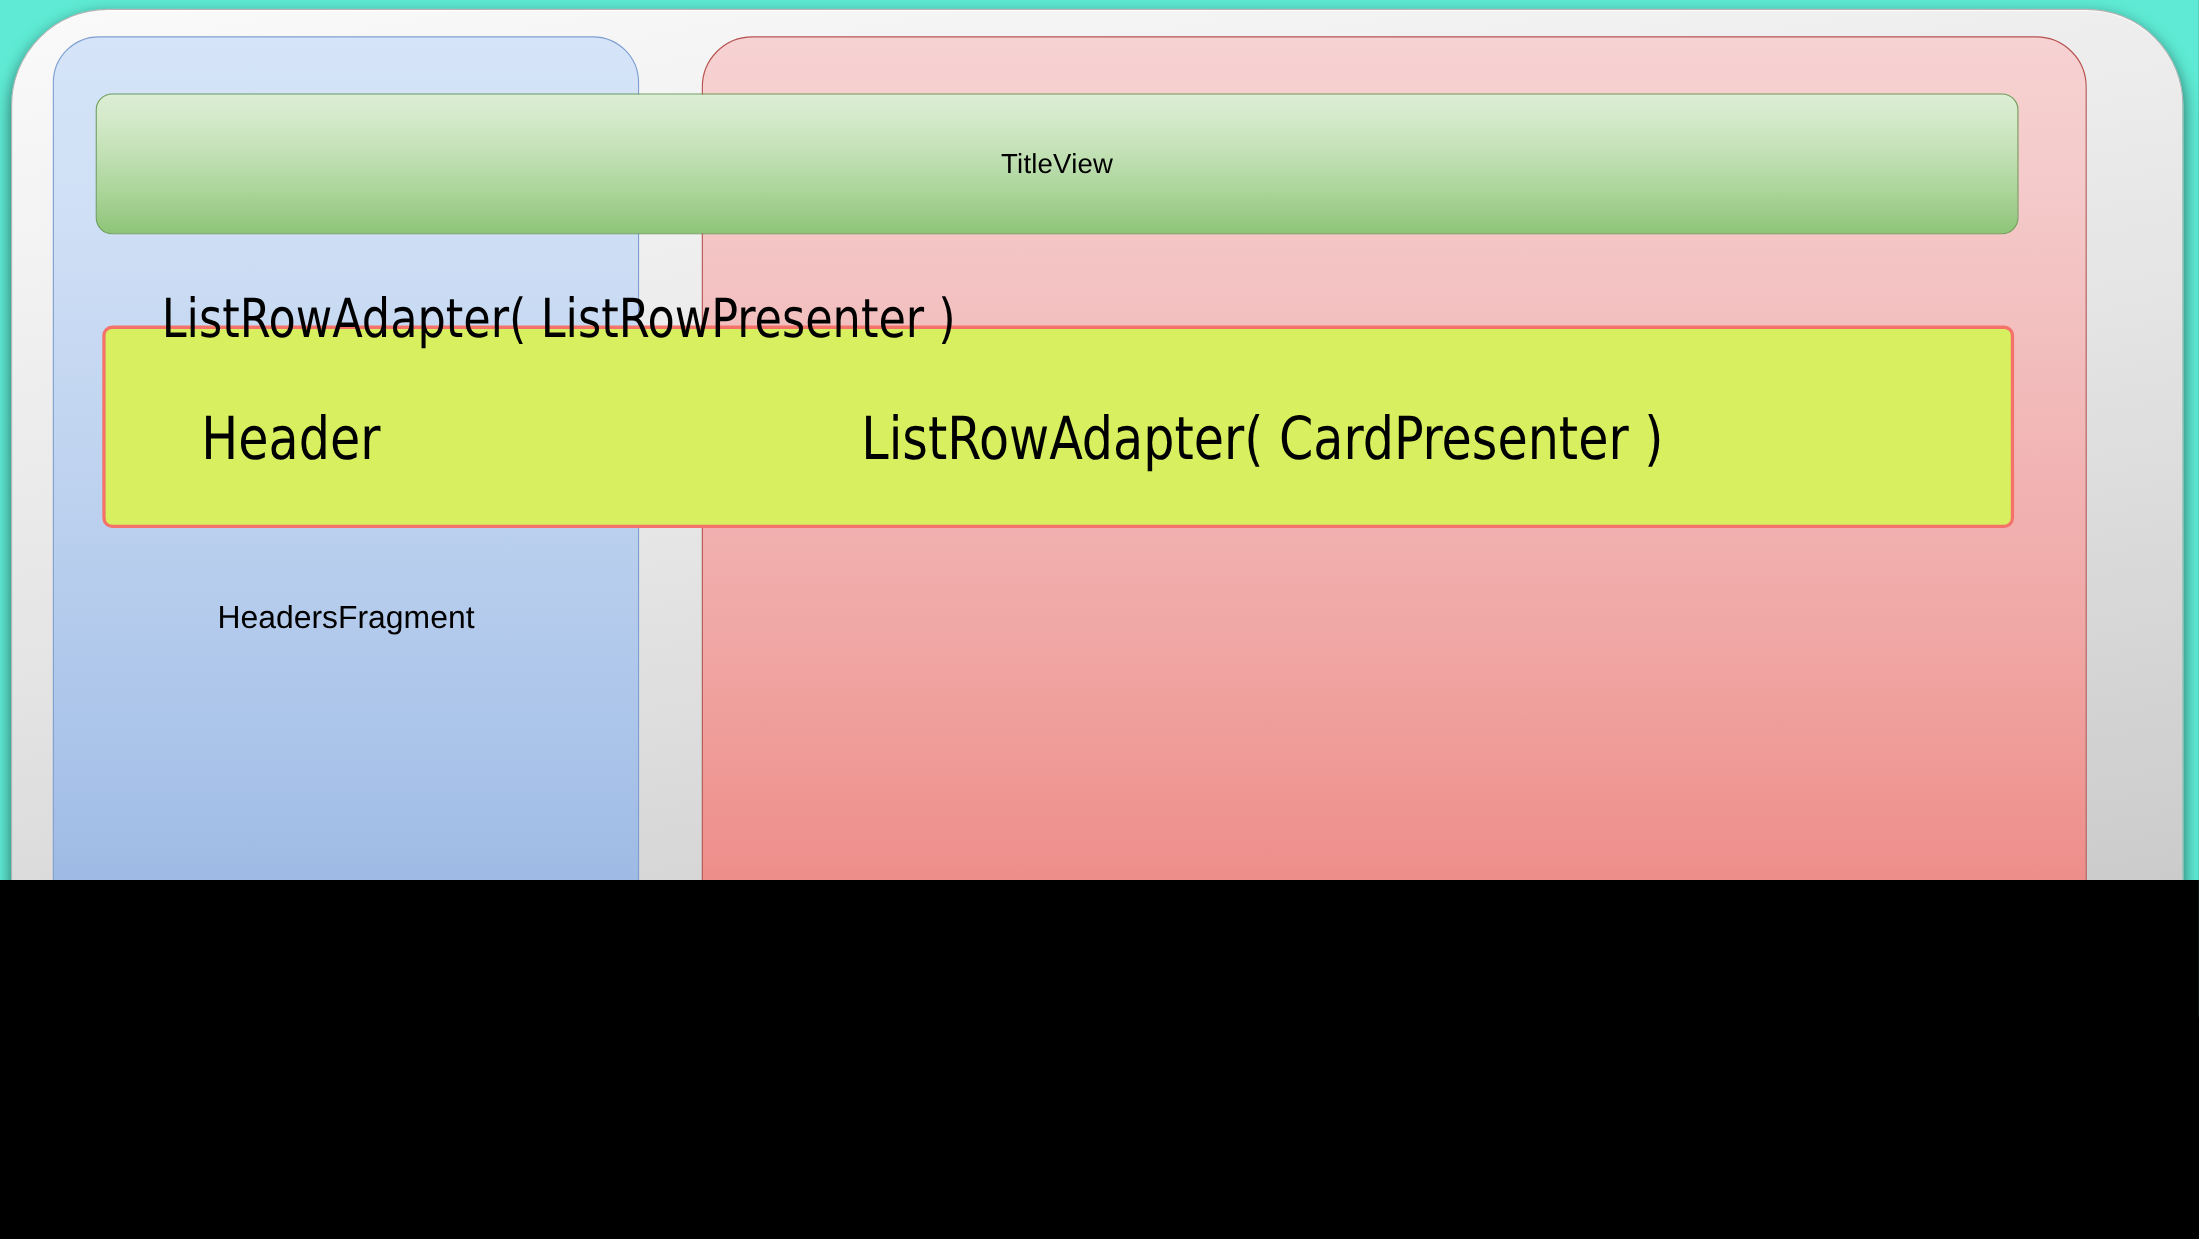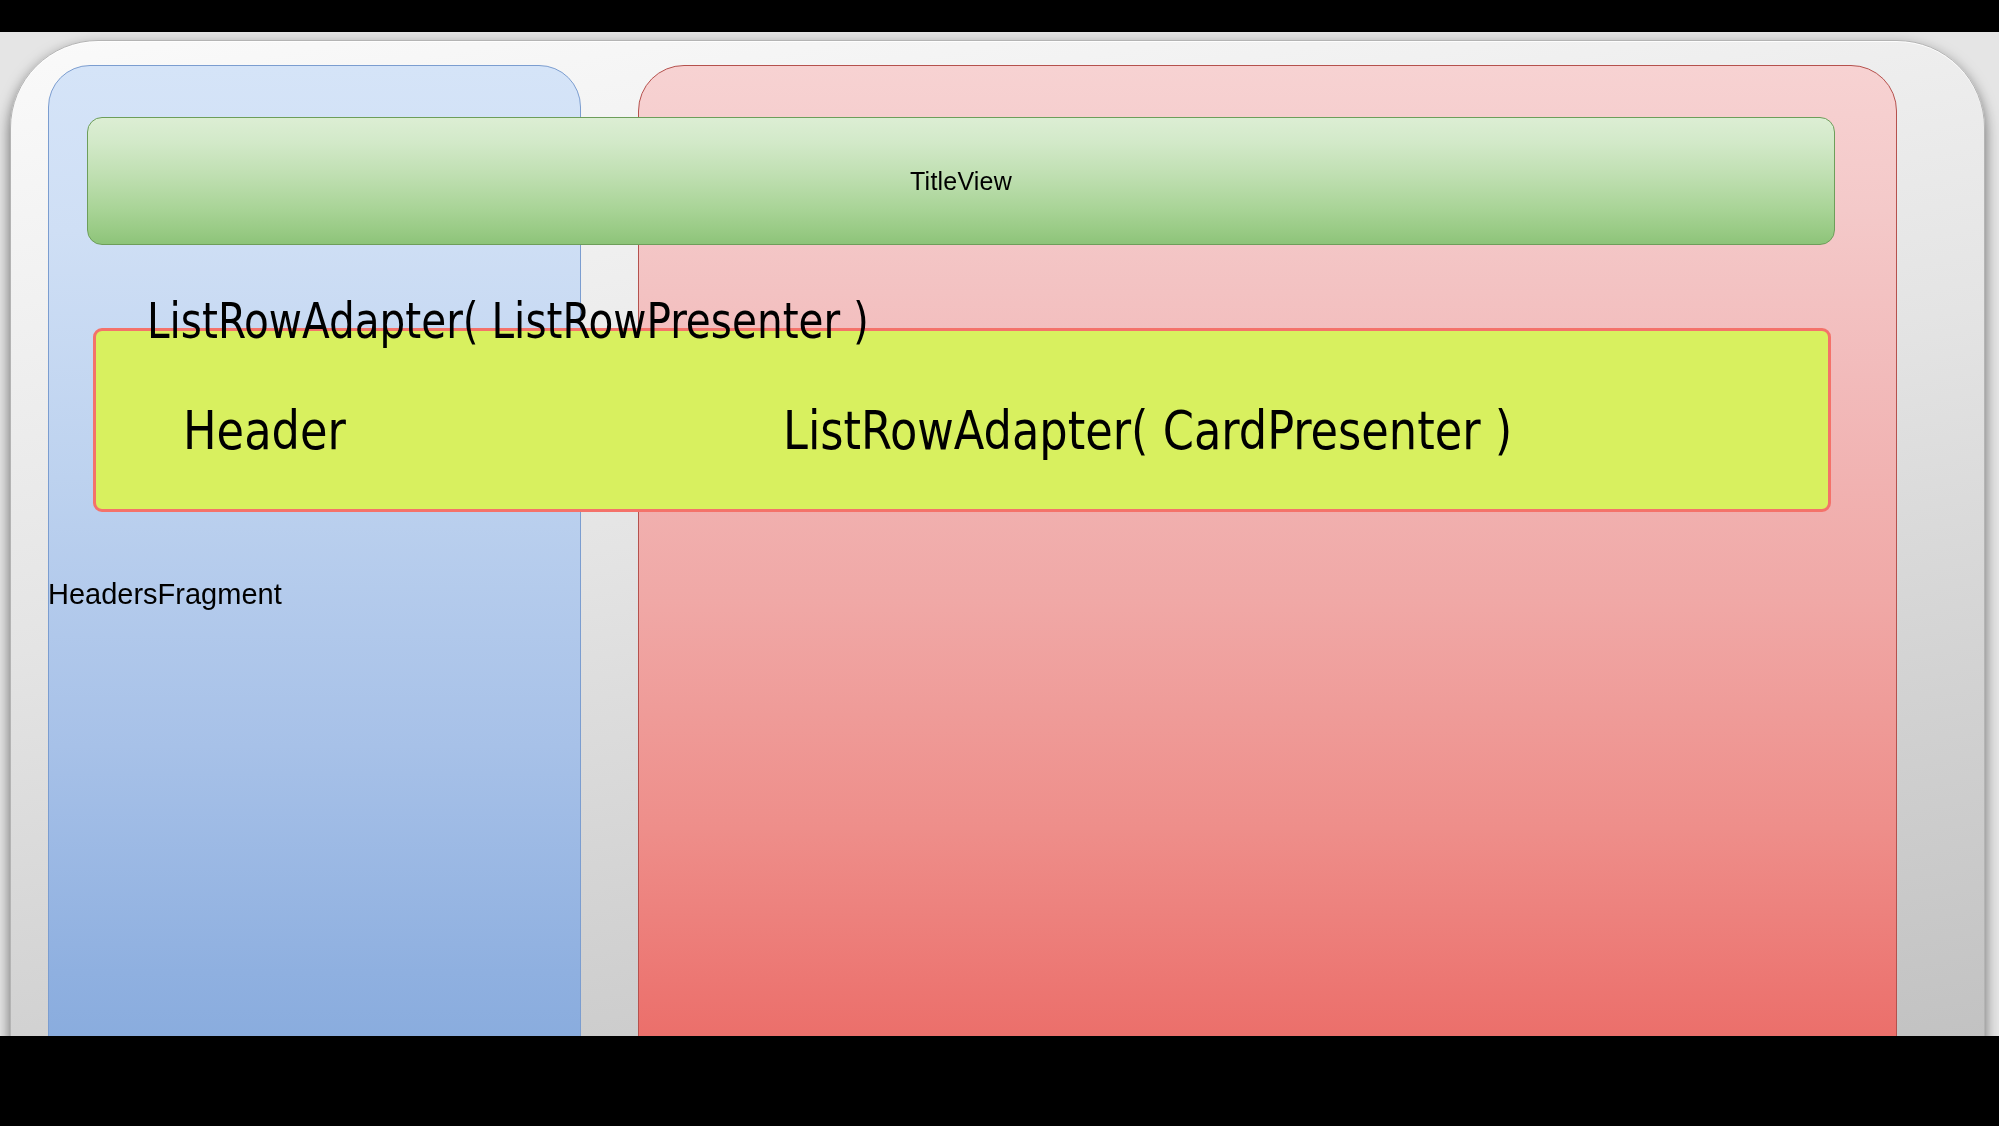--- a/index.html
+++ b/index.html
@@ -8,24 +8,23 @@
     padding: 0;
     background: #000000;
   }
   body {
     font-family: "Liberation Sans", sans-serif;
   }
 
   #canvas {
     position: relative;
     width: 1999px;
-    height: 1004px;
-    background: #e5e5e5;
+    height: 800px;
+    background: #5eead4;
     overflow: hidden;
-    margin-top: 32px;
   }
 
   
   .outer-shell {
     position: absolute;
     left: 10px;
     top: 8px;
     width: 1975px;
     height: 1112px;
     border-radius: 88px;
@@ -124,21 +123,21 @@
     transform: scaleX(0.92);
   }
 
   
   .frag-label {
     position: absolute;
     font-family: "Liberation Sans", sans-serif;
     font-size: 29px;
     color: #000000;
     white-space: nowrap;
-    text-align: left;
+    text-align: center;
     line-height: 1;
   }
   .lbl-headersfragment {
     left: 48px;
     top: 548px;
     width: 533px;
   }
   .lbl-rowsfragment {
     left: 638px;
     top: 548px;

